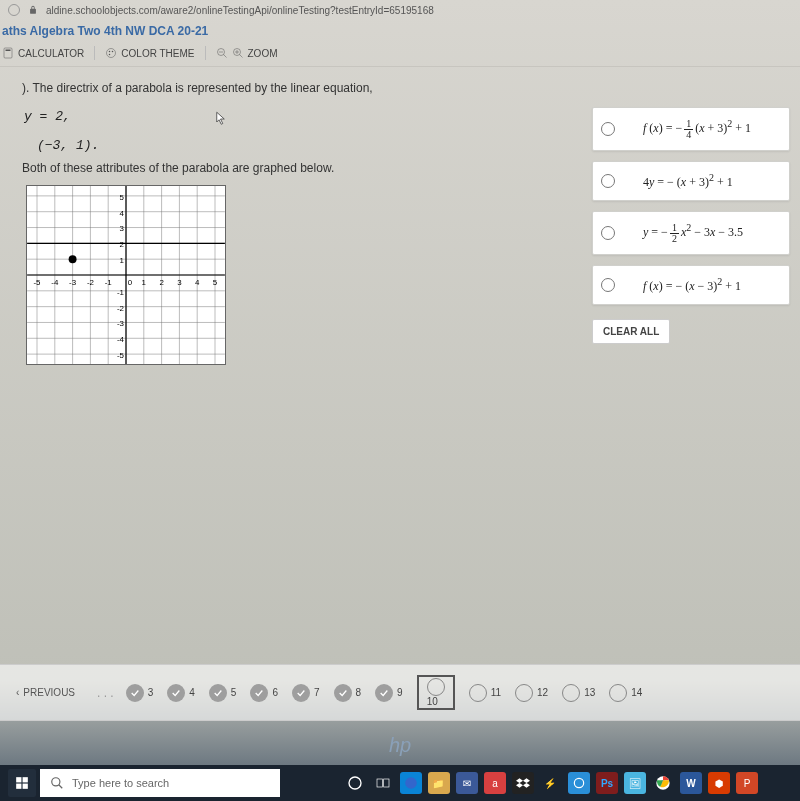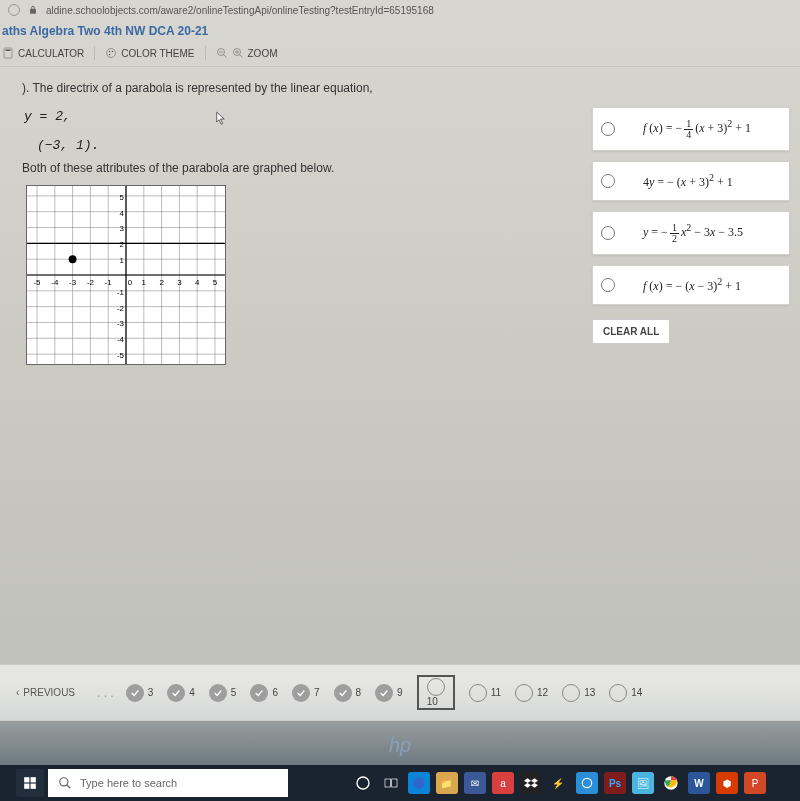--- a/index.html
+++ b/index.html
@@ -137,21 +137,21 @@
   }
   .done { background:#9e9e9e; }
   .done svg { width:10px; height:10px; }
   .current { border:2px solid #555; border-radius:0; padding:1px 8px; }
   .pending { border:1.5px solid #888; }
   .taskbar {
     position:absolute; left:0; right:0; bottom:0;
     height:36px;
     background: #1a2430;
     display:flex; align-items:center;
-    padding:0 16px;
+    padding:0 8px;
     gap:4px;
   }
   .start {
     width:28px; height:28px; background:#222e3c; border-radius:2px;
     display:flex; align-items:center; justify-content:center;
   }
   .start svg { width:14px; height:14px; }
   .search {
     flex: 0 0 240px;
     height:28px;

